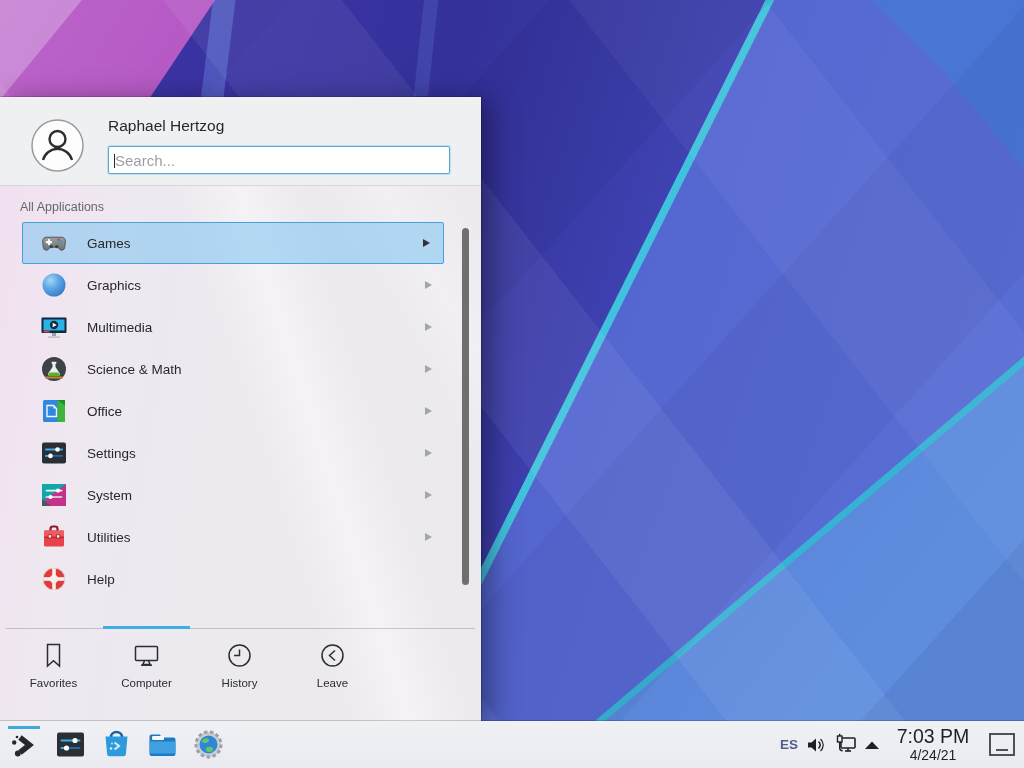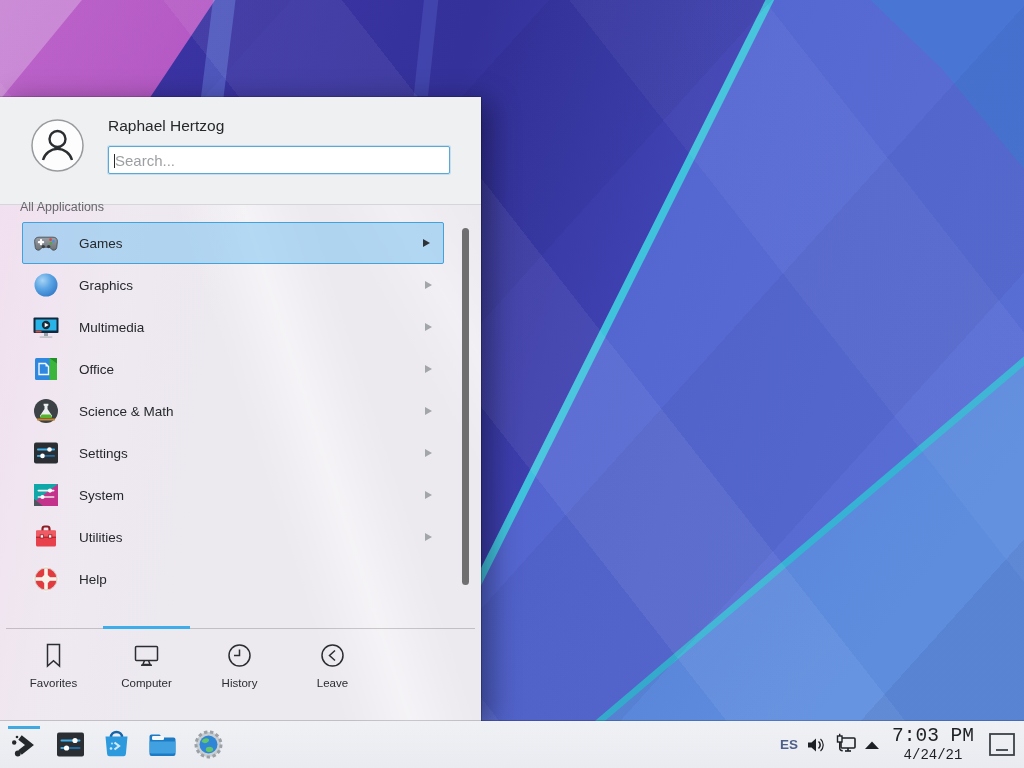--- a/index.html
+++ b/index.html
@@ -26,32 +26,32 @@
     linear-gradient(-48deg, rgba(8,8,60,0.07) 0 12%, transparent 12% 26%, rgba(8,8,60,0.05) 26% 40%, transparent 40% 55%, rgba(8,8,60,0.06) 55% 68%, transparent 68% 83%, rgba(8,8,60,0.04) 83%); }
 
   
   .kickoff { position:absolute; left:0; top:97px; width:481px; height:624px;
     background:#ece9ef; box-shadow:1px 0 0 rgba(0,0,0,0.22), 10px 4px 26px rgba(0,0,10,0.38), 0 -1px 0 rgba(0,0,0,0.15); }
   .kickoff::before { content:""; position:absolute; inset:0; pointer-events:none;
     background:
       linear-gradient(100deg, rgba(247,214,240,0.55) 0%, rgba(247,230,244,0.28) 22%, rgba(255,255,255,0) 46%),
       linear-gradient(72deg, transparent 50%, rgba(255,255,255,0.45) 60%, transparent 70%),
       linear-gradient(60deg, transparent 74%, rgba(255,255,255,0.30) 82%, transparent 92%); }
-  .ko-header { position:absolute; left:0; top:0; width:100%; height:108px; background:#eff0f1; border-bottom:1px solid #d5d6d8; }
+  .ko-header { position:absolute; left:0; top:0; width:100%; height:89px; background:#eff0f1; border-bottom:1px solid #d5d6d8; }
   .ko-avatar { position:absolute; left:31px; top:22px; width:53px; height:53px; }
   .ko-username { position:absolute; left:108px; top:20px; font-size:15.5px; color:#26292c; }
   .ko-search { position:absolute; left:108px; top:49px; width:342px; height:28px; border:1px solid #5ba8d8;
     border-radius:2px; background:#fff; font-size:15px; color:#26292c; padding:0 6px;
     box-shadow:0 0 0 1px rgba(61,174,233,0.25);
     background-image:linear-gradient(#26292c,#26292c); background-repeat:no-repeat; background-position:5px 55%; background-size:1px 14px; }
   .ko-search::placeholder { color:#9c9fa2; }
   .ko-section { position:absolute; left:20px; top:103px; font-size:12.5px; color:#65686b; }
 
   .ko-list { position:absolute; left:0; top:125px; width:460px; height:406px; overflow:hidden; list-style:none; }
-  .cat-row { position:relative; width:422px; height:42px; margin-left:22px; display:flex; align-items:center; cursor:pointer; }
+  .cat-row { position:relative; width:422px; height:42px; margin-left:22px; display:flex; align-items:center; cursor:pointer;padding-left:8px; }
   .cat-row.selected { background:rgba(125,195,240,0.55); border:1px solid #43a2dc; border-radius:2px; }
   .cat-icon { width:26px; height:26px; margin-left:11px; flex:0 0 26px; }
   .cat-row.selected .cat-icon { margin-left:10px; }
   .cat-label { margin-left:20px; font-size:13.5px; color:#26292c; }
   .cat-arrow { position:absolute; right:12px; width:0; height:0; border-left:7px solid #a3a6a9; border-top:4.5px solid transparent; border-bottom:4.5px solid transparent; }
   .cat-row.selected .cat-arrow { border-left-color:#2f3337; right:13px; }
   .ko-scrollbar { position:absolute; left:462px; top:131px; width:7px; height:357px; border-radius:3.5px; background:#6f6f6f; cursor:pointer; }
 
   .ko-sep { position:absolute; left:6px; top:531px; width:469px; height:1px; background:rgba(0,0,0,0.18); }
   .ko-tab-indicator { position:absolute; left:103px; top:529px; width:87px; height:3px; background:#3daee9; }
@@ -65,21 +65,21 @@
     background:linear-gradient(#f0f1f5,#e9ebf0); box-shadow:0 -1px 0 rgba(0,0,0,0.18); }
   .tb-apps { position:absolute; left:6px; top:0; height:47px; display:flex; align-items:center; gap:10px; }
   .tb-app { position:relative; width:36px; height:40px; display:flex; align-items:center; justify-content:center; cursor:pointer; }
   .tb-app svg { width:33px; height:33px; }
   .tb-app.active::before { content:""; position:absolute; top:1px; left:2px; width:32px; height:3px; background:#42a9e0; }
   .tray-item { position:absolute; display:flex; align-items:center; justify-content:center; cursor:pointer; }
   .tb-kbd { left:776px; top:0; height:47px; width:26px; font-size:13.5px; font-weight:bold; color:#4d5e8a; }
   .tb-vol { left:804px; top:0; height:47px; width:26px; }
   .tb-net { left:832px; top:0; height:47px; width:28px; }
   .tb-caret { left:862px; top:0; height:47px; width:20px; }
-  .tb-clock { left:886px; top:0; height:47px; width:94px; flex-direction:column; line-height:1;font-family:Liberation Mono, monospace; }
+  .tb-clock { left:886px; top:0; height:47px; width:94px; flex-direction:column; line-height:1; }
   .tb-time { font-size:19.5px; color:#1e2124; }
   .tb-date { font-size:14px; color:#1e2124; margin-top:2px; }
   .tb-showdesk { left:986px; top:4px; height:39px; width:32px; }
 </style>
 </head>
 <body>
 
 <div class="screen">
 
   <div class="wp">
@@ -158,38 +158,38 @@
           <rect x="2.5" y="16.8" width="6" height="1.7" fill="#e0452f"></rect>
           <rect x="11" y="19" width="4" height="3.2" fill="#9aa0a6"></rect>
           <rect x="6.5" y="22.2" width="13" height="1.7" rx="0.8" fill="#c3c7cb"></rect>
         </svg>
         <span class="cat-label">Multimedia</span>
         <span class="cat-arrow"></span>
       </li>
 
       <li class="cat-row">
         <svg class="cat-icon" viewBox="0 0 26 26">
+          <circle cx="13" cy="13" r="12" fill="#3d4247"></circle>
+          <path d="M10.6 5.8 h4.8 v1.6 l-.9 .5 v3 l4.2 6.3 a1.6 1.6 0 0 1 -1.3 2.5 h-8.8 a1.6 1.6 0 0 1 -1.3 -2.5 l4.2 -6.3 v-3 l-.9 -.5 z" fill="#eceff1"></path>
+          <path d="M8.6 16.6 h8.8 l1.2 1.8 a1.1 1.1 0 0 1 -.9 1.7 h-9.4 a1.1 1.1 0 0 1 -.9 -1.7 z" fill="#57b32e"></path>
+          <rect x="4" y="20.6" width="18" height="1.9" rx="0.5" fill="#c8872e"></rect>
+        </svg>
+        <span class="cat-label">Science &amp; Math</span>
+        <span class="cat-arrow"></span>
+      </li>
+
+      <li class="cat-row">
+        <svg class="cat-icon" viewBox="0 0 26 26">
           <rect x="2" y="2" width="22" height="22" rx="1.5" fill="#2f88e0"></rect>
           <path d="M16.5 2 h7.5 v22 h-7.5 z" fill="#3cb53c"></path>
           <path d="M16.5 2 l7.5 5.5 v-5.5 z" fill="#1f8f28"></path>
           <path d="M6 7.5 h6.5 l3 3 v8 h-9.5 z" fill="none" stroke="#f2f6f9" stroke-width="1.4"></path>
           <path d="M12.5 7.5 l3 3 h-3 z" fill="#f2f6f9"></path>
         </svg>
         <span class="cat-label">Office</span>
-        <span class="cat-arrow"></span>
-      </li>
-
-      <li class="cat-row">
-        <svg class="cat-icon" viewBox="0 0 26 26">
-          <circle cx="13" cy="13" r="12" fill="#3d4247"></circle>
-          <path d="M10.6 5.8 h4.8 v1.6 l-.9 .5 v3 l4.2 6.3 a1.6 1.6 0 0 1 -1.3 2.5 h-8.8 a1.6 1.6 0 0 1 -1.3 -2.5 l4.2 -6.3 v-3 l-.9 -.5 z" fill="#eceff1"></path>
-          <path d="M8.6 16.6 h8.8 l1.2 1.8 a1.1 1.1 0 0 1 -.9 1.7 h-9.4 a1.1 1.1 0 0 1 -.9 -1.7 z" fill="#57b32e"></path>
-          <rect x="4" y="20.6" width="18" height="1.9" rx="0.5" fill="#c8872e"></rect>
-        </svg>
-        <span class="cat-label">Science &amp; Math</span>
         <span class="cat-arrow"></span>
       </li>
 
       <li class="cat-row">
         <svg class="cat-icon" viewBox="0 0 26 26">
           <rect x="1" y="2.5" width="24" height="21" rx="2" fill="#2b2f33"></rect>
           <rect x="4" y="8.6" width="18" height="1.8" rx="0.9" fill="#3daee9"></rect>
           <circle cx="16.5" cy="9.5" r="2.3" fill="#fff"></circle>
           <rect x="4" y="15" width="18" height="1.8" rx="0.9" fill="#1e6ca3"></rect>
           <rect x="4" y="15" width="6" height="1.8" rx="0.9" fill="#3daee9"></rect>

